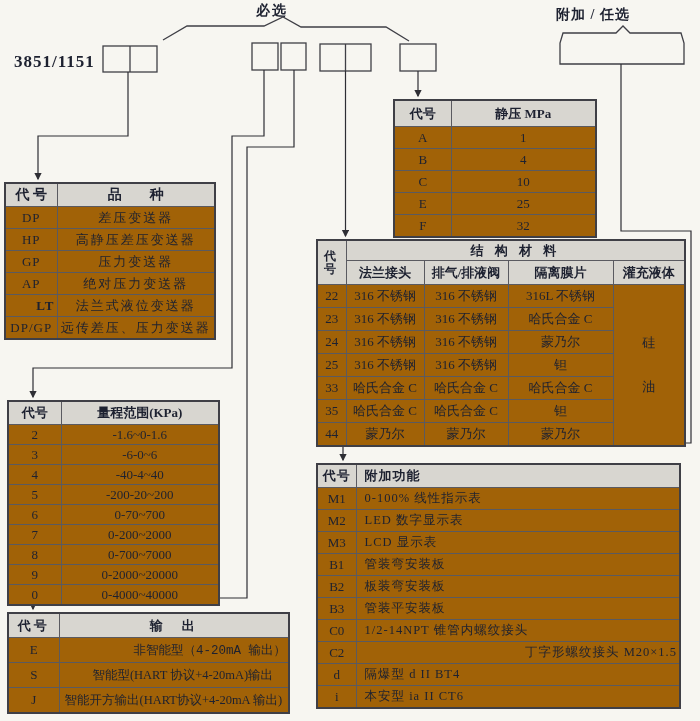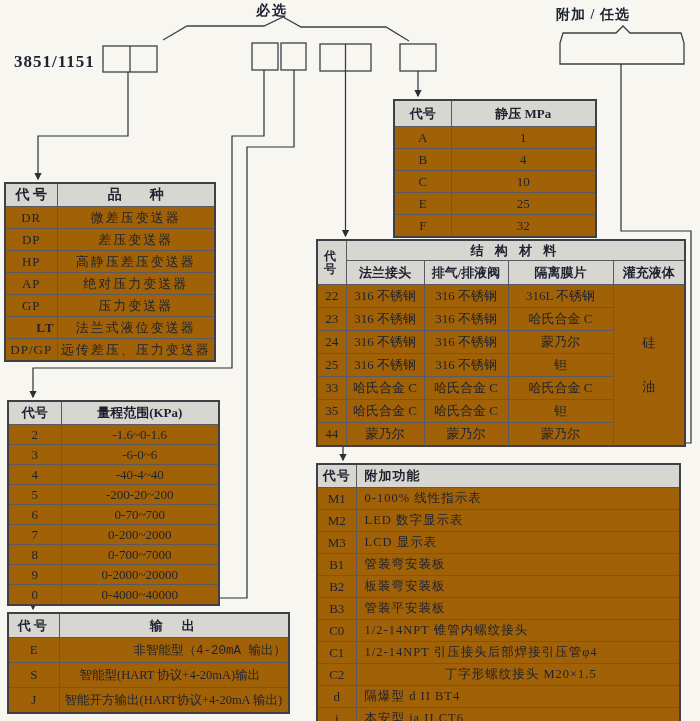--- a/index.html
+++ b/index.html
@@ -99,38 +99,34 @@
         <col style="width:158px">
       </colgroup>
     <thead>
       <tr>
         <th>代 号</th>
         <th>品　　种</th>
       </tr>
     </thead>
     <tbody>
         <tr>
-          <td class="code" style="text-align: center;">DR</td>
-          <td class="val" style="text-align: center;">微差压变送器</td>
-        </tr>
-        <tr>
           <td class="code" style="text-align: center;">DP</td>
           <td class="val" style="text-align: center;">差压变送器</td>
         </tr>
         <tr>
           <td class="code" style="text-align: center;">HP</td>
           <td class="val" style="text-align: center;">高静压差压变送器</td>
         </tr>
         <tr>
+          <td class="code" style="text-align: center;">GP</td>
+          <td class="val" style="text-align: center;">压力变送器</td>
+        </tr>
+        <tr>
           <td class="code" style="text-align: center;">AP</td>
           <td class="val" style="text-align: center;">绝对压力变送器</td>
-        </tr>
-        <tr>
-          <td class="code" style="text-align: center;">GP</td>
-          <td class="val" style="text-align: center;">压力变送器</td>
         </tr>
         <tr>
           <td class="code" style="text-align: right; font-weight: bold;">LT</td>
           <td class="val" style="text-align: center;">法兰式液位变送器</td>
         </tr>
         <tr>
           <td class="code" style="text-align: center;">DP/GP</td>
           <td class="val" style="text-align: center;">远传差压、压力变送器</td>
         </tr>
       </tbody>
@@ -303,21 +299,21 @@
         <th>输　出</th>
       </tr>
     </thead>
     <tbody>
         <tr>
           <td class="code" style="text-align: center;">E</td>
           <td class="val" style="text-align: right; font-family: Liberation Mono, monospace;">非智能型（4-20mA 输出）</td>
         </tr>
         <tr>
           <td class="code" style="text-align: center;">S</td>
-          <td class="val" style="text-align: left; padding-left: 20px;">智能型(HART 协议+4-20mA)输出</td>
+          <td class="val" style="text-align: center; padding-left: 20px;">智能型(HART 协议+4-20mA)输出</td>
         </tr>
         <tr>
           <td class="code" style="text-align: center;">J</td>
           <td class="val" style="text-align: left;">智能开方输出(HART协议+4-20mA 输出)</td>
         </tr>
       </tbody>
   </table>
 
   <table class="tbl t6">
     <colgroup>
@@ -353,26 +349,22 @@
         </tr>
         <tr>
           <td class="code" style="text-align: center;">B3</td>
           <td class="val" style="text-align: left;">管装平安装板</td>
         </tr>
         <tr>
           <td class="code" style="text-align: center;">C0</td>
           <td class="val" style="text-align: left;">1/2-14NPT 锥管内螺纹接头</td>
         </tr>
         <tr>
-          <td class="code" style="text-align: center;">C1</td>
-          <td class="val" style="text-align: left;">1/2-14NPT 引压接头后部焊接引压管φ4</td>
-        </tr>
-        <tr>
           <td class="code" style="text-align: center;">C2</td>
-          <td class="val" style="text-align: center;">丁字形螺纹接头 M20×1.5</td>
+          <td class="val" style="text-align: right;">丁字形螺纹接头 M20×1.5</td>
         </tr>
         <tr>
           <td class="code" style="text-align: center;">d</td>
           <td class="val" style="text-align: left;">隔爆型 d II BT4</td>
         </tr>
         <tr>
           <td class="code" style="text-align: center;">i</td>
           <td class="val" style="text-align: left;">本安型 ia II CT6</td>
         </tr>
       </tbody>

